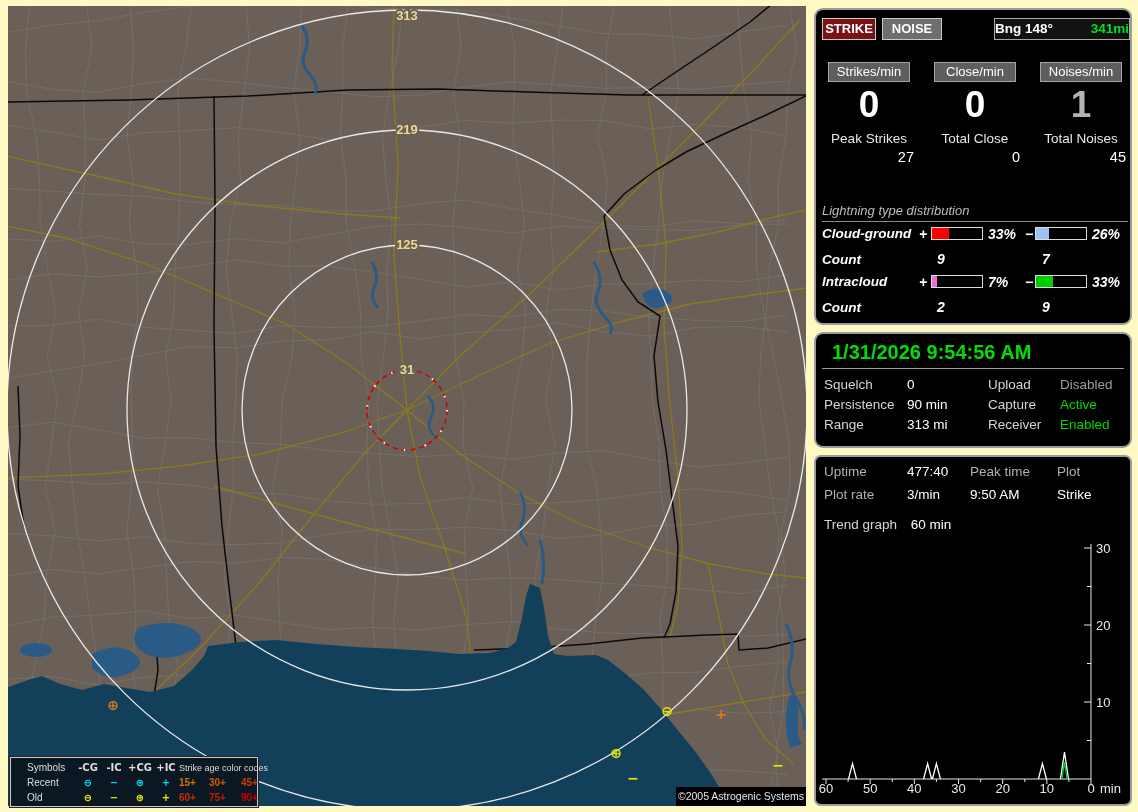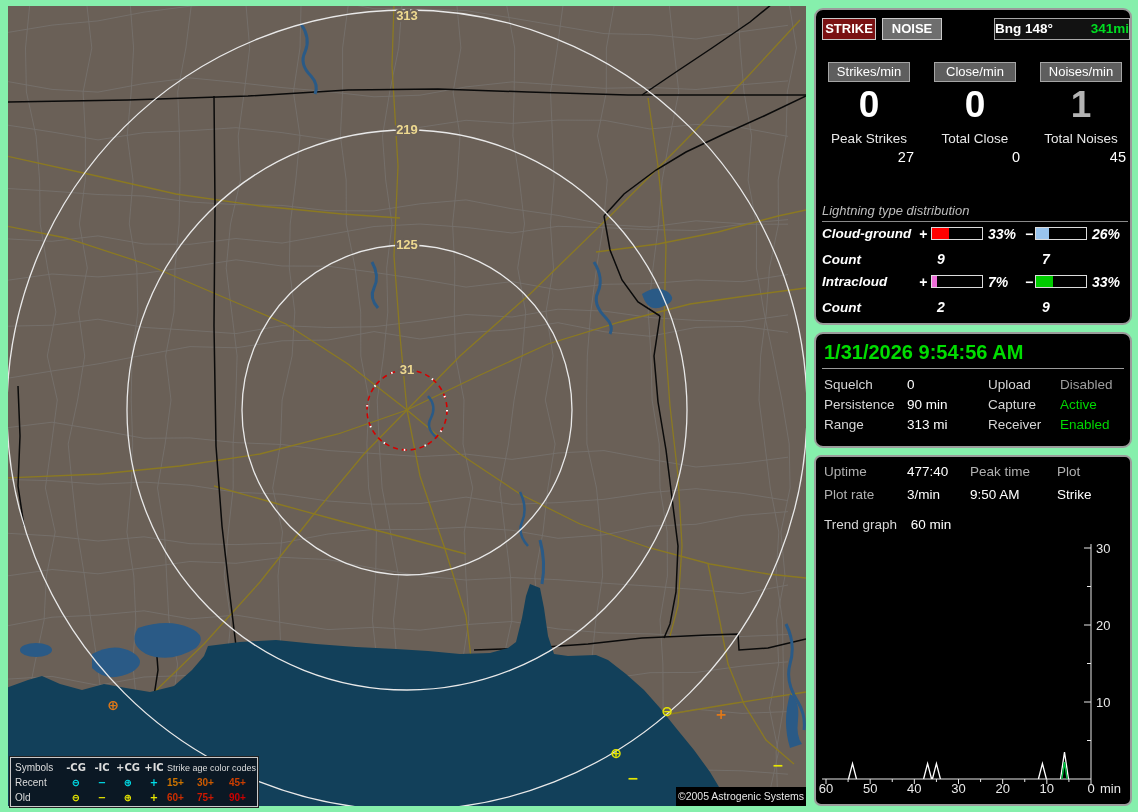--- a/index.html
+++ b/index.html
@@ -1,22 +1,22 @@
 <!DOCTYPE html>
 <html><head>
 <meta charset="utf-8">
 <style>
   html,body{margin:0;padding:0;background:#000;}
   *{box-sizing:border-box;font-family:"Liberation Sans",sans-serif;}
-  #stage{position:relative;width:1138px;height:812px;background:#86efac;overflow:hidden;}
+  #stage{position:relative;width:1138px;height:812px;background:#fef9c3;overflow:hidden;}
   
   #map-wrap{position:absolute;left:8px;top:6px;width:798px;height:800px;background:#6a6057;}
   #map-svg{position:absolute;left:0;top:0;}
   .legend{position:absolute;left:2px;top:751px;width:248px;height:50px;background:#0b1824;
-          border:1px solid #c9c9c9;outline:1px solid #222;font-size:10px;color:#dcdcdc;padding:2px 4px;}
+          border:1px solid #c9c9c9;outline:1px solid #222;font-size:10px;color:#dcdcdc;padding:2px 16px;}
   .lg-row{display:grid;grid-template-columns:48px 26px 26px 26px 26px 30px 32px 26px;height:15px;align-items:center;}
   .lg-age-head{grid-column:6 / span 3;font-size:9px;white-space:nowrap;}
   .lg-sym{text-align:center;font-family:"DejaVu Sans",sans-serif;font-weight:bold;}
   .lg-age{text-align:left;font-weight:bold;}
   .copyright{position:absolute;left:668px;top:781px;width:130px;height:19px;background:#000;
              color:#e6e6e6;font-size:10.5px;line-height:19px;text-align:center;white-space:nowrap;}
   
   .box{position:absolute;background:#000;border:2px solid #9b9b9b;border-radius:9px;}
   #box1{left:814px;top:8px;width:318px;height:317px;}
   #box2{left:814px;top:332px;width:318px;height:116px;}
@@ -40,21 +40,21 @@
   .drow{position:relative;height:24px;}
   .dlab{position:absolute;left:0;top:4px;color:#fff;font-weight:bold;font-size:13.5px;}
   .dsign{position:absolute;top:4px;color:#fff;font-weight:bold;font-size:14px;}
   .dbar{position:absolute;top:5px;width:52px;height:13px;border:1px solid #dcdcdc;background:#000;}
   .dbar>div{height:100%;}
   .dpct{position:absolute;top:4px;color:#fff;font-weight:bold;font-size:14px;}
   .crow{position:relative;height:22px;margin-top:2px;}
   .crow .dlab{font-weight:bold;}
   .cnum{position:absolute;top:3px;color:#fff;font-weight:bold;font-size:14px;}
   
-  #clock{color:#00dd00;font-size:20px;font-weight:bold;padding:7px 8px 4px 8px;white-space:nowrap;}
+  #clock{color:#00dd00;font-size:20px;font-weight:bold;padding:7px 8px 4px 16px;white-space:nowrap;}
   #clock-hr{border:0;border-top:1px solid #9b9b9b;margin:0 6px;}
   .setrow{position:absolute;left:8px;width:300px;display:grid;grid-template-columns:83px 81px 72px 64px;font-size:13.5px;}
   .slab{color:#d6d6d6;} .sval{color:#fff;}
   
   #stats{position:absolute;left:8px;top:7px;width:300px;display:grid;
          grid-template-columns:83px 63px 87px 67px;grid-auto-rows:23px;font-size:13.5px;}
   #stats span.muted{color:#b0b0b0;} #stats span{color:#fff;}
   #trendrow{position:absolute;left:8px;top:60px;font-size:13.5px;}
   #trendrow .slab{margin-right:10px;}
   #trend-svg{position:absolute;left:0;top:75px;}

